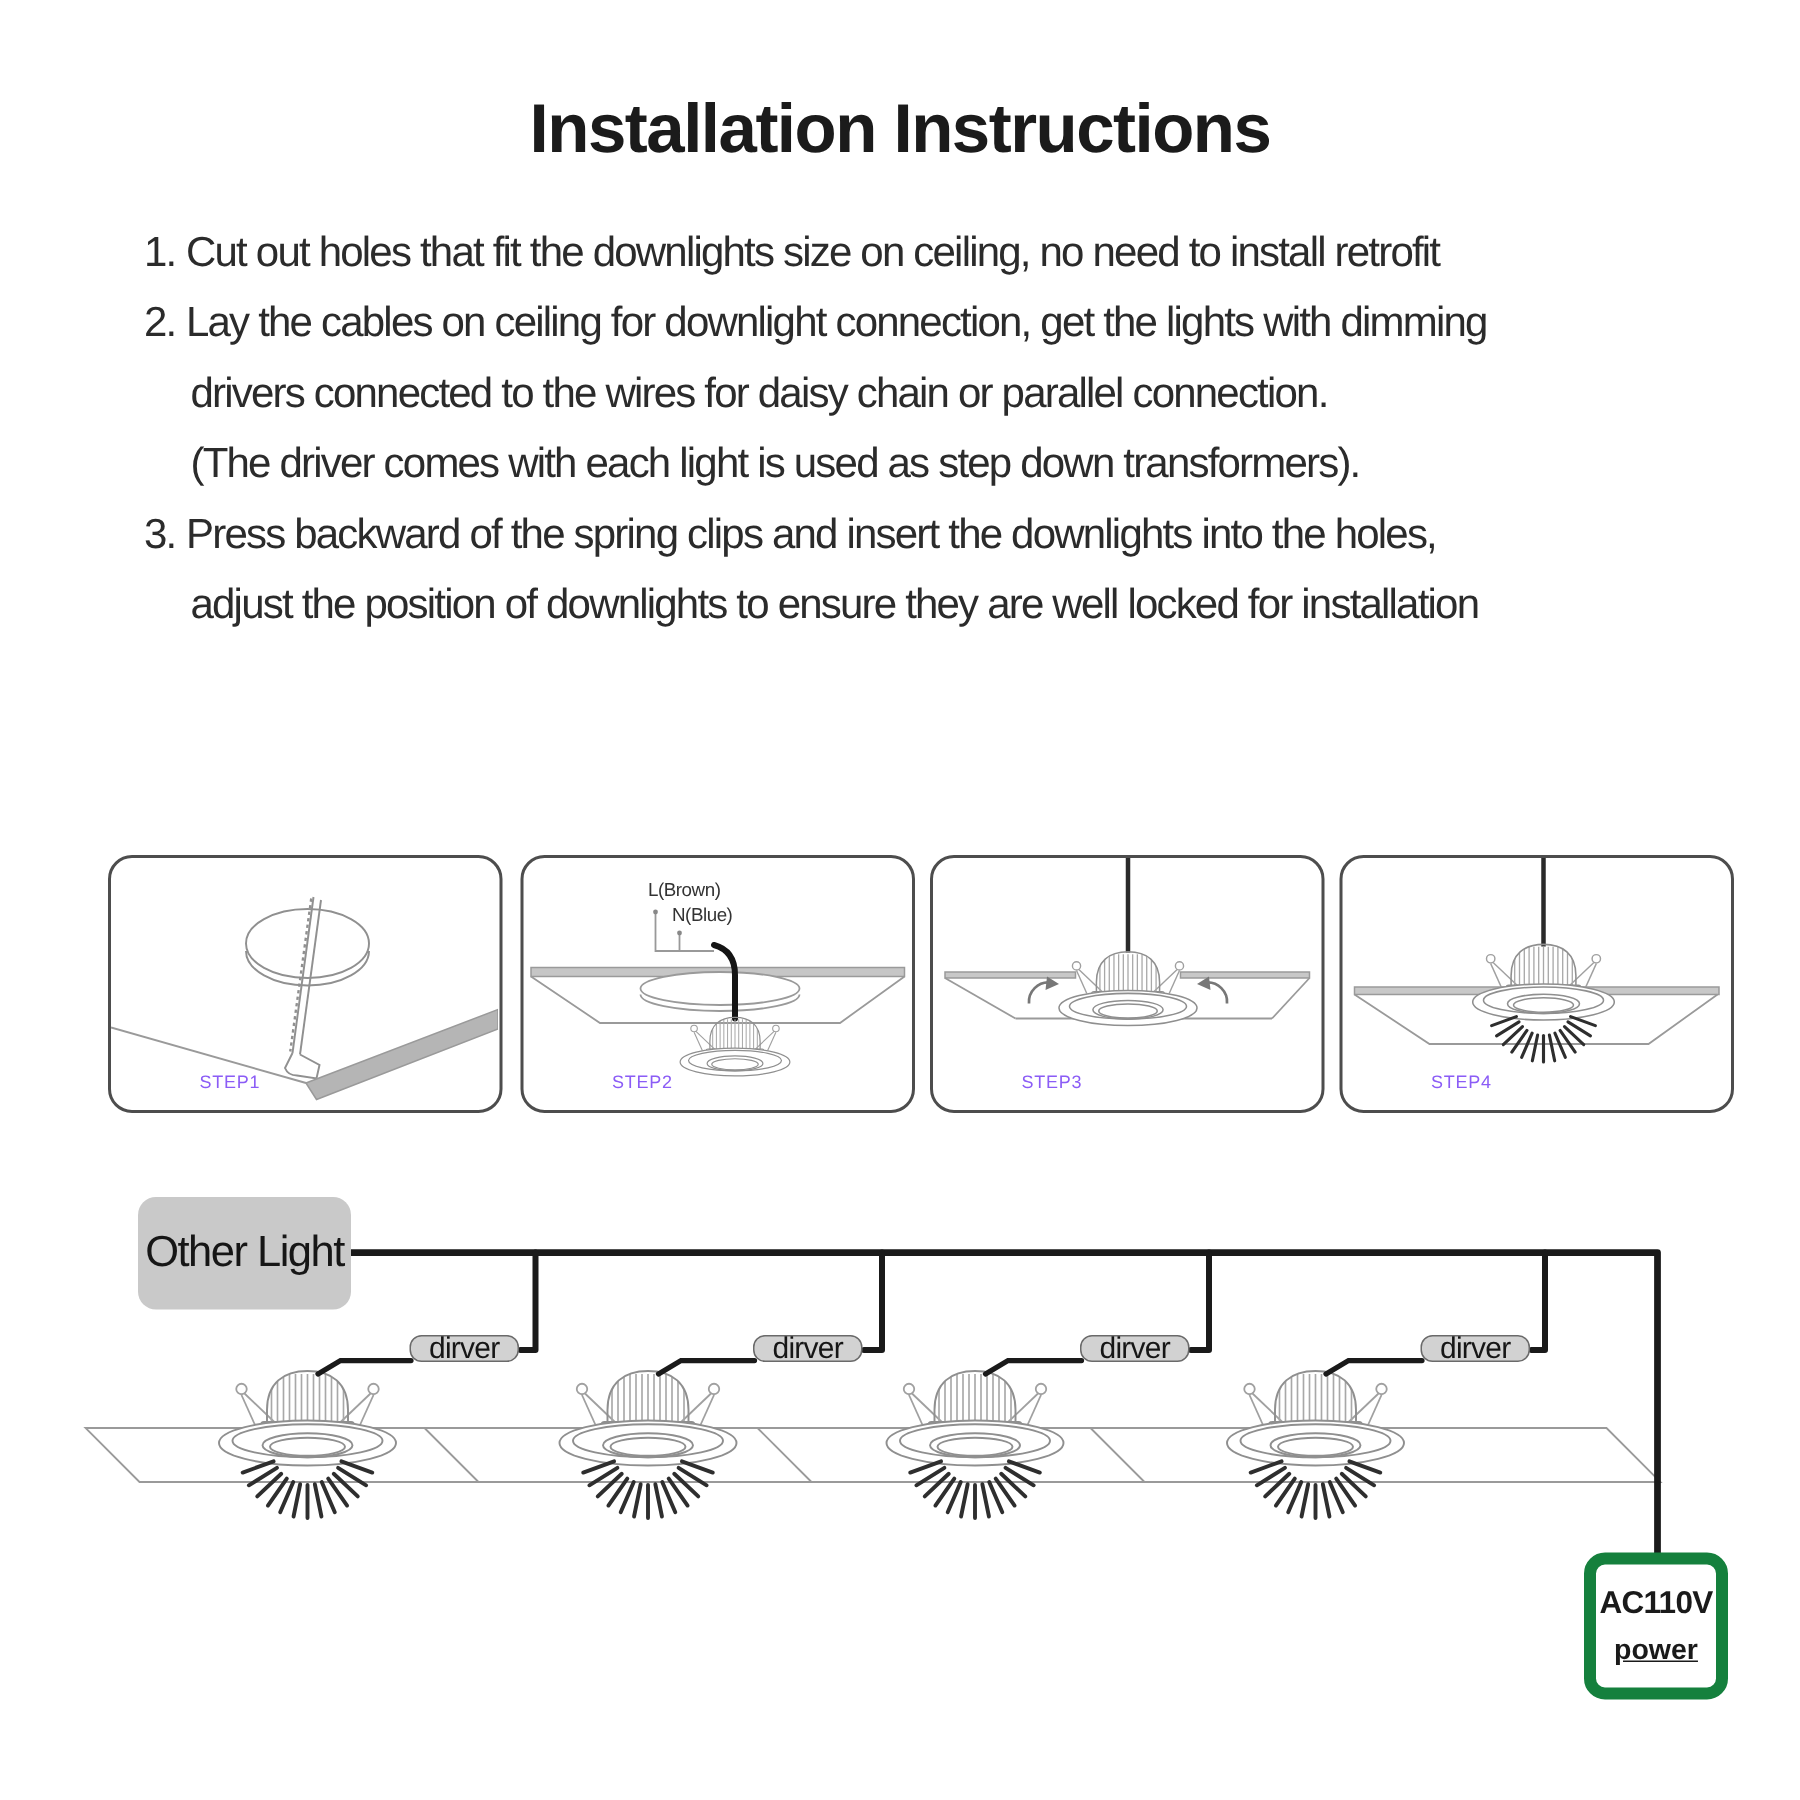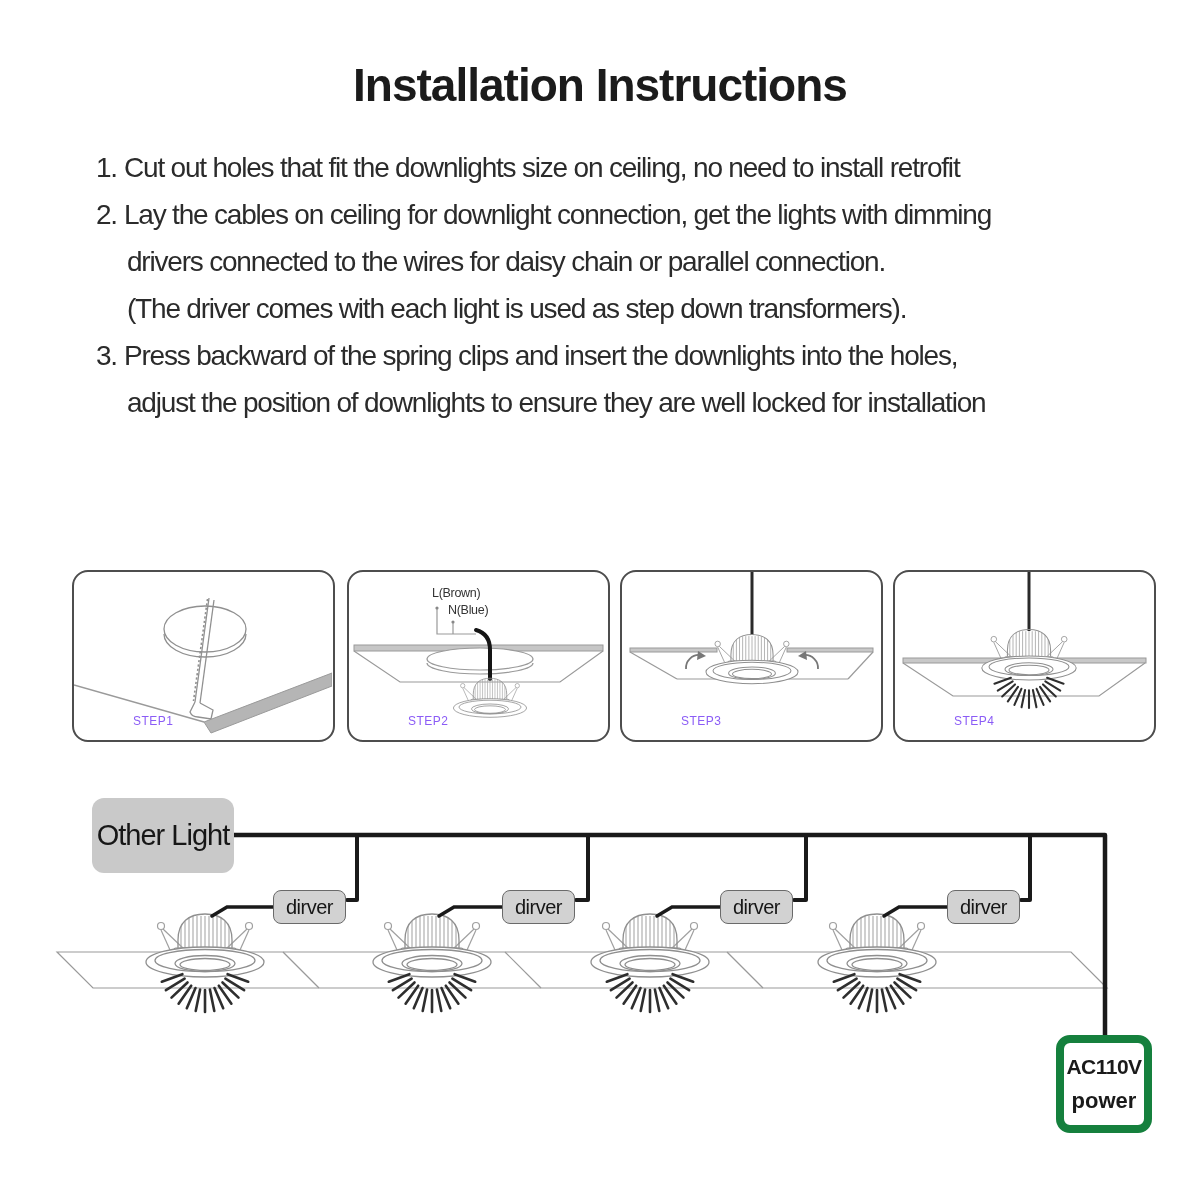--- a/index.html
+++ b/index.html
@@ -17,26 +17,26 @@
 
   .step-panel{position:absolute;top:570px;width:263px;height:172px;
               border:2.5px solid #4d4d4d;border-radius:16px;box-sizing:border-box;background:#fff;}
   .step-label{position:absolute;left:15px;bottom:12px;font-size:12px;color:#8b5cf6;letter-spacing:0.5px;margin-left:44px;}
   .step-svg{position:absolute;left:0;top:0;}
   .wire-label{position:absolute;font-size:12.5px;color:#333;letter-spacing:-0.3px;white-space:nowrap;}
 
   .gray-box{position:absolute;display:flex;align-items:center;justify-content:center;box-sizing:border-box;}
   .other-light{left:92px;top:798px;width:142px;height:75px;background:#c9c9c9;border-radius:12px;
                font-size:29px;letter-spacing:-1px;color:#161616;}
-  .driver-box{top:890px;width:73px;height:34px;background:#d2d2d2;border:1.5px solid #6a6a6a;
+  .driver-box{top:890px;width:73px;height:18px;background:#d2d2d2;border:1.5px solid #6a6a6a;
               border-radius:8px;font-size:20px;letter-spacing:-0.5px;color:#161616;}
   .power-box{left:1056px;top:1035px;width:96px;height:98px;background:#fff;border:8px solid #15803d;
              border-radius:14px;flex-direction:column;font-weight:bold;color:#1a1a1a;}
   .power-box .l1{font-size:21px;letter-spacing:-0.5px;}
-  .power-box .l2{font-size:22px;margin-top:9px;}
+  .power-box .l2{font-size:19px;margin-top:9px;text-decoration:underline;}
 
   #wiring-svg{position:absolute;left:0;top:780px;}
   svg{display:block;}
 </style>
 </head>
 <body>
 
 <div id="page">
 
   <div class="title">Installation Instructions</div>

